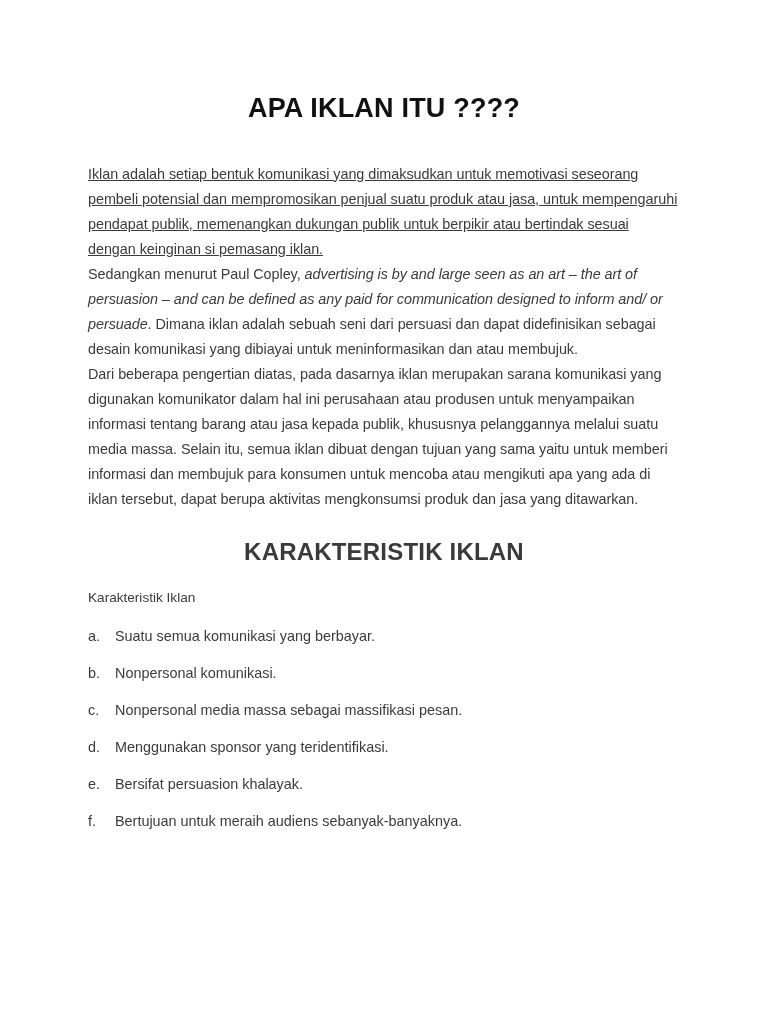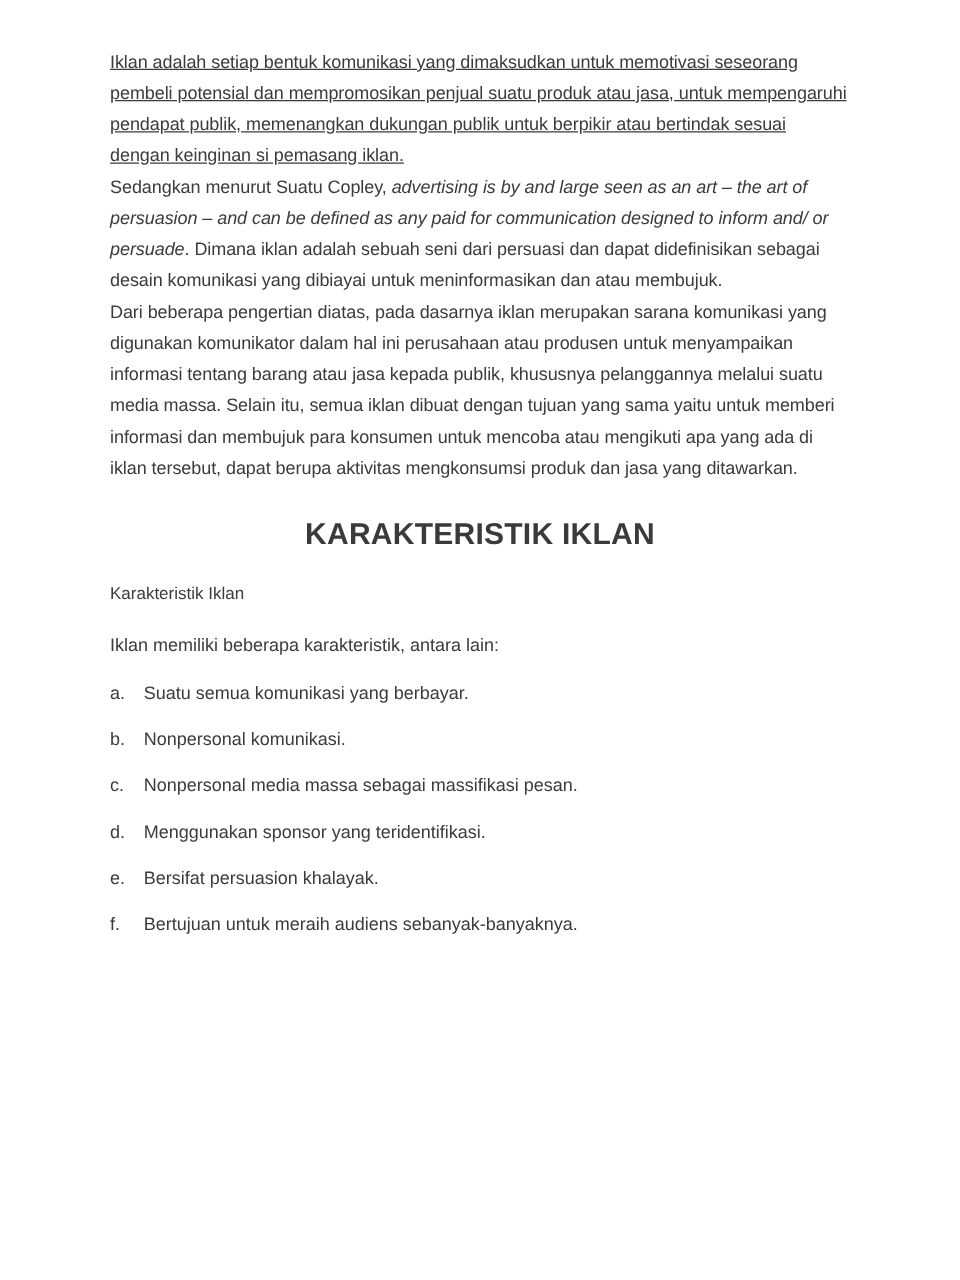--- a/index.html
+++ b/index.html
@@ -109,32 +109,32 @@
     flex: 1 1 auto;
     color: #3b3b3b;
   }
 </style>
 </head>
 <body>
 
 <div class="page">
   <div class="content">
 
+    <h1 class="doc-title">APA IKLAN ITU ????</h1>
 
     <p class="para first"><span>Iklan adalah setiap bentuk komunikasi yang dimaksudkan untuk memotivasi seseorang pembeli potensial dan mempromosikan penjual suatu produk atau jasa, untuk mempengaruhi pendapat publik, memenangkan dukungan publik untuk berpikir atau bertindak sesuai dengan keinginan si pemasang iklan.</span></p>
 
-    <p class="para"><span>Sedangkan menurut Suatu Copley, </span><em>advertising is by and large seen as an art – the art of persuasion – and can be defined as any paid for communication designed to inform and/ or persuade</em><span>. Dimana iklan adalah sebuah seni dari persuasi dan dapat didefinisikan sebagai desain komunikasi yang dibiayai untuk meninformasikan dan atau membujuk.</span></p>
+    <p class="para"><span>Sedangkan menurut Paul Copley, </span><em>advertising is by and large seen as an art – the art of persuasion – and can be defined as any paid for communication designed to inform and/ or persuade</em><span>. Dimana iklan adalah sebuah seni dari persuasi dan dapat didefinisikan sebagai desain komunikasi yang dibiayai untuk meninformasikan dan atau membujuk.</span></p>
 
     <p class="para"><span>Dari beberapa pengertian diatas, pada dasarnya iklan merupakan sarana komunikasi yang digunakan komunikator dalam hal ini perusahaan atau produsen untuk menyampaikan informasi tentang barang atau jasa kepada publik, khususnya pelanggannya melalui suatu media massa. Selain itu, semua iklan dibuat dengan tujuan yang sama yaitu untuk memberi informasi dan membujuk para konsumen untuk mencoba atau mengikuti apa yang ada di iklan tersebut, dapat berupa aktivitas mengkonsumsi produk dan jasa yang ditawarkan.</span></p>
 
     <h2 class="section-title">KARAKTERISTIK IKLAN</h2>
 
     <p class="sublabel">Karakteristik Iklan</p>
 
-    <p class="intro">Iklan memiliki beberapa karakteristik, antara lain:</p>
 
     <ul class="list">
         <li class="list-item">
         <span class="list-marker">a.</span>
         <span class="list-text">Suatu semua komunikasi yang berbayar.</span>
       </li>
         <li class="list-item">
         <span class="list-marker">b.</span>
         <span class="list-text">Nonpersonal komunikasi.</span>
       </li>

